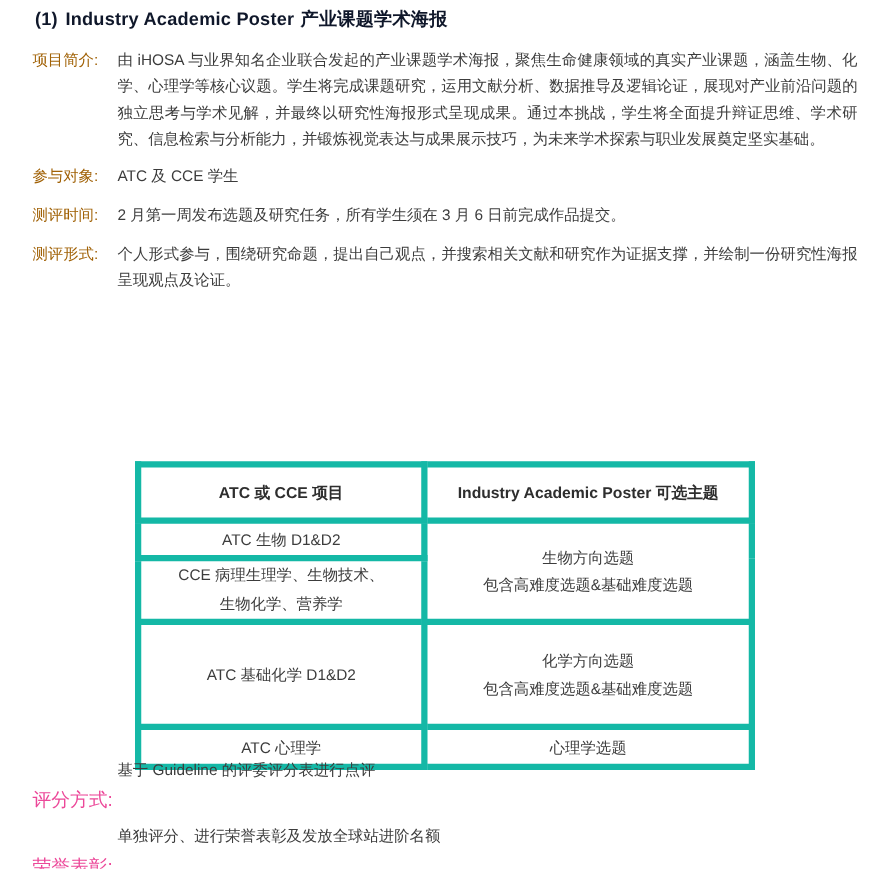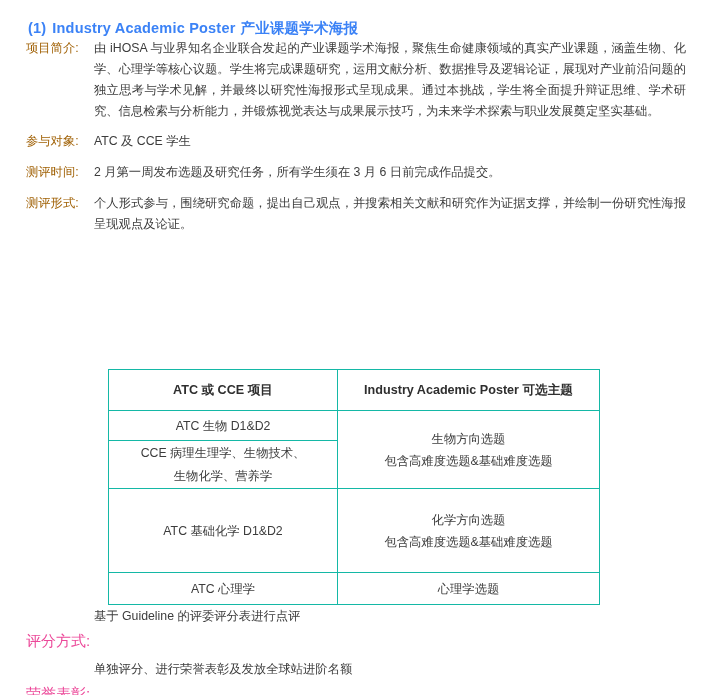--- a/index.html
+++ b/index.html
@@ -20,24 +20,24 @@
     height: 695px;
     position: relative;
     box-sizing: border-box;
     padding: 0;
   }
 
   
   .title {
     position: absolute;
     left: 28px;
-    top: 19px;
+    top: 6px;
     font-size: 14.5px;
     font-weight: bold;
-    color: #3b82f6;
+    color: #0f172a;
     letter-spacing: 0.2px;
     white-space: nowrap;
   }
   .title .num { margin-right: 6px; }
   .title .en { margin-right: 5px; }
 
   
   .deflist {
     position: absolute;
     left: 26px;
@@ -73,21 +73,21 @@
     left: 108px;
     top: 369px;
     width: 491px;
   }
   table.main {
     border-collapse: collapse;
     width: 491px;
     table-layout: fixed;
   }
   table.main td, table.main th {
-    border: 1px solid #14b8a6;
+    border: 5px solid #14b8a6;
     text-align: center;
     vertical-align: middle;
     color: #3c3c3c;
     font-weight: normal;
     padding: 0 4px;
   }
   table.main th {
     font-size: 12.6px;
     font-weight: bold;
     height: 40px;

